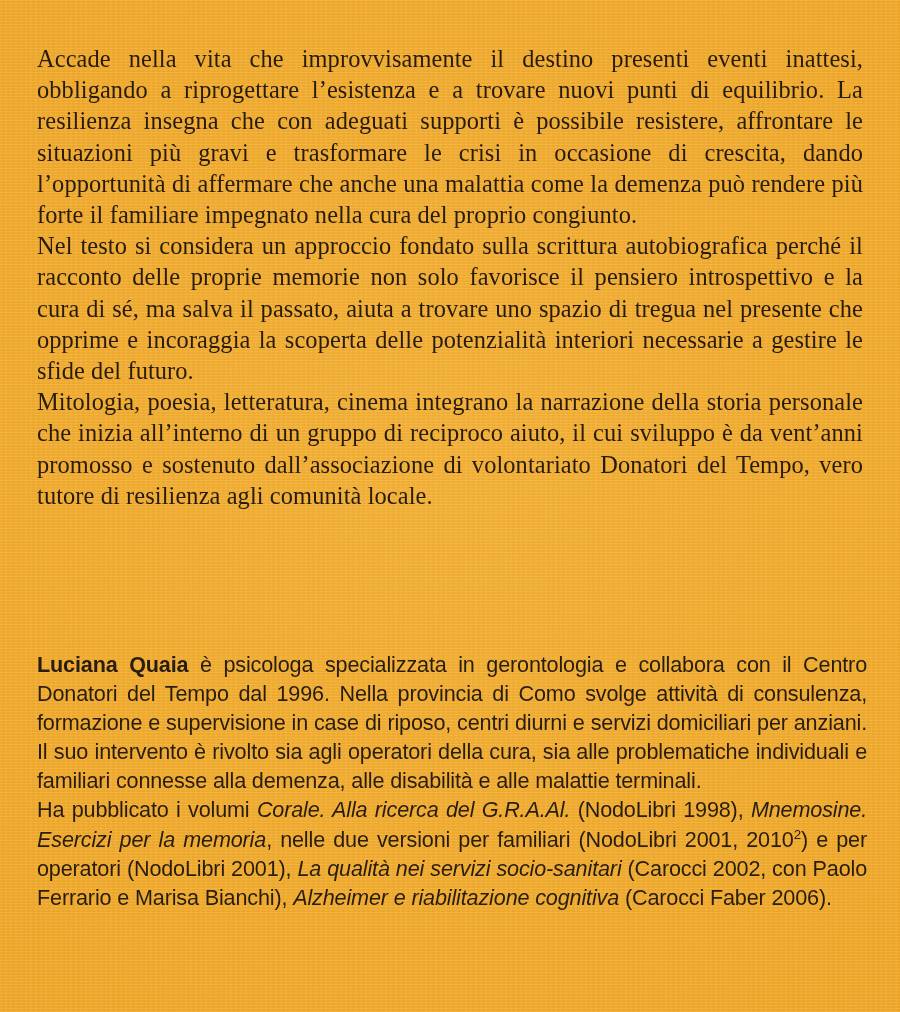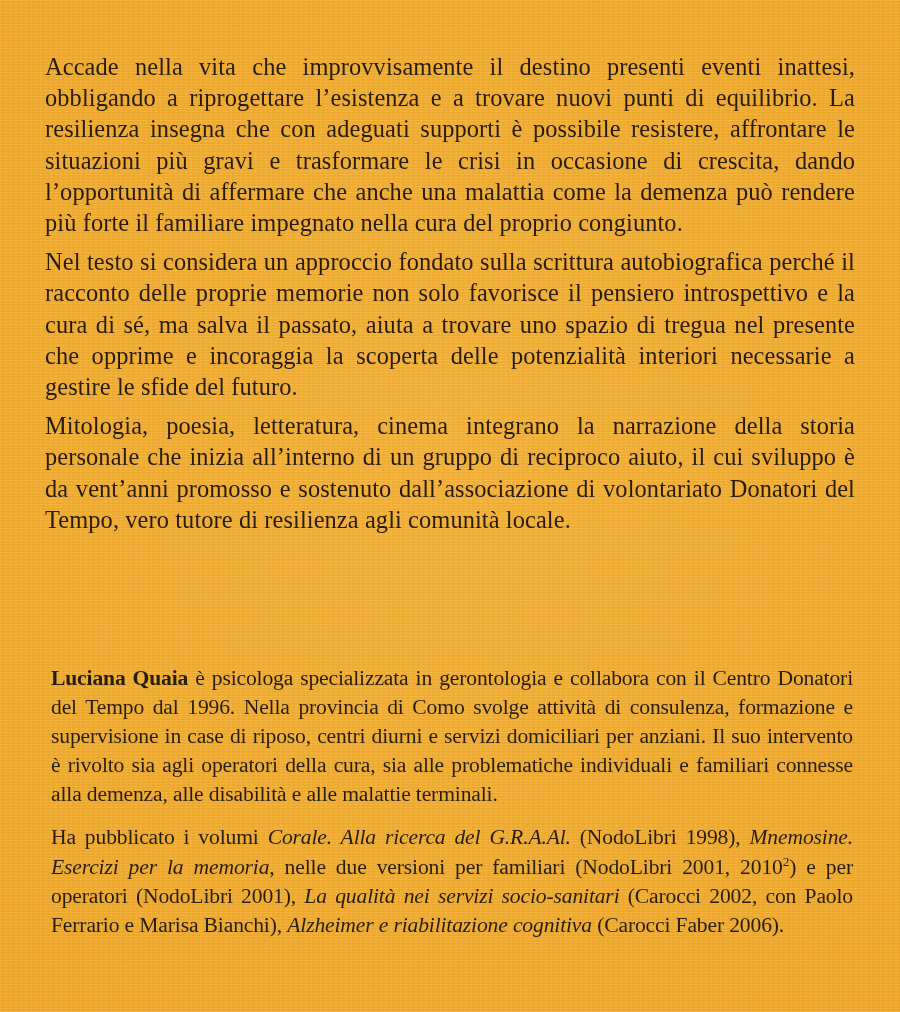--- a/index.html
+++ b/index.html
@@ -51,21 +51,21 @@
     width: 826px;
     color: #24180d;
     font-family: "Liberation Serif", serif;
     font-size: 24.4px;
     line-height: 31.2px;
     text-align: justify;
     text-justify: inter-word;
     letter-spacing: 0.1px;
   }
   .blurb p {
-    margin: 8px;
+    margin: 0;
     text-align: justify;
   }
   .blurb p:last-child {
     text-align: justify;
   }
   
 
   .bio {
     position: absolute;
     left: 37px;
@@ -73,23 +73,22 @@
     width: 830px;
     color: #241a0e;
     font-family: "Liberation Sans", sans-serif;
     font-size: 21.6px;
     line-height: 29.1px;
     text-align: justify;
     text-justify: inter-word;
     letter-spacing: -0.15px;
   }
   .bio p {
-    margin: 14px;
+    margin: 0;
     text-align: justify;
-    font-family: Liberation Serif, serif;
   }
   .bio .name {
     font-weight: bold;
   }
   .bio .ital {
     font-style: italic;
   }
   .bio sup {
     font-size: 0.62em;
     vertical-align: super;

